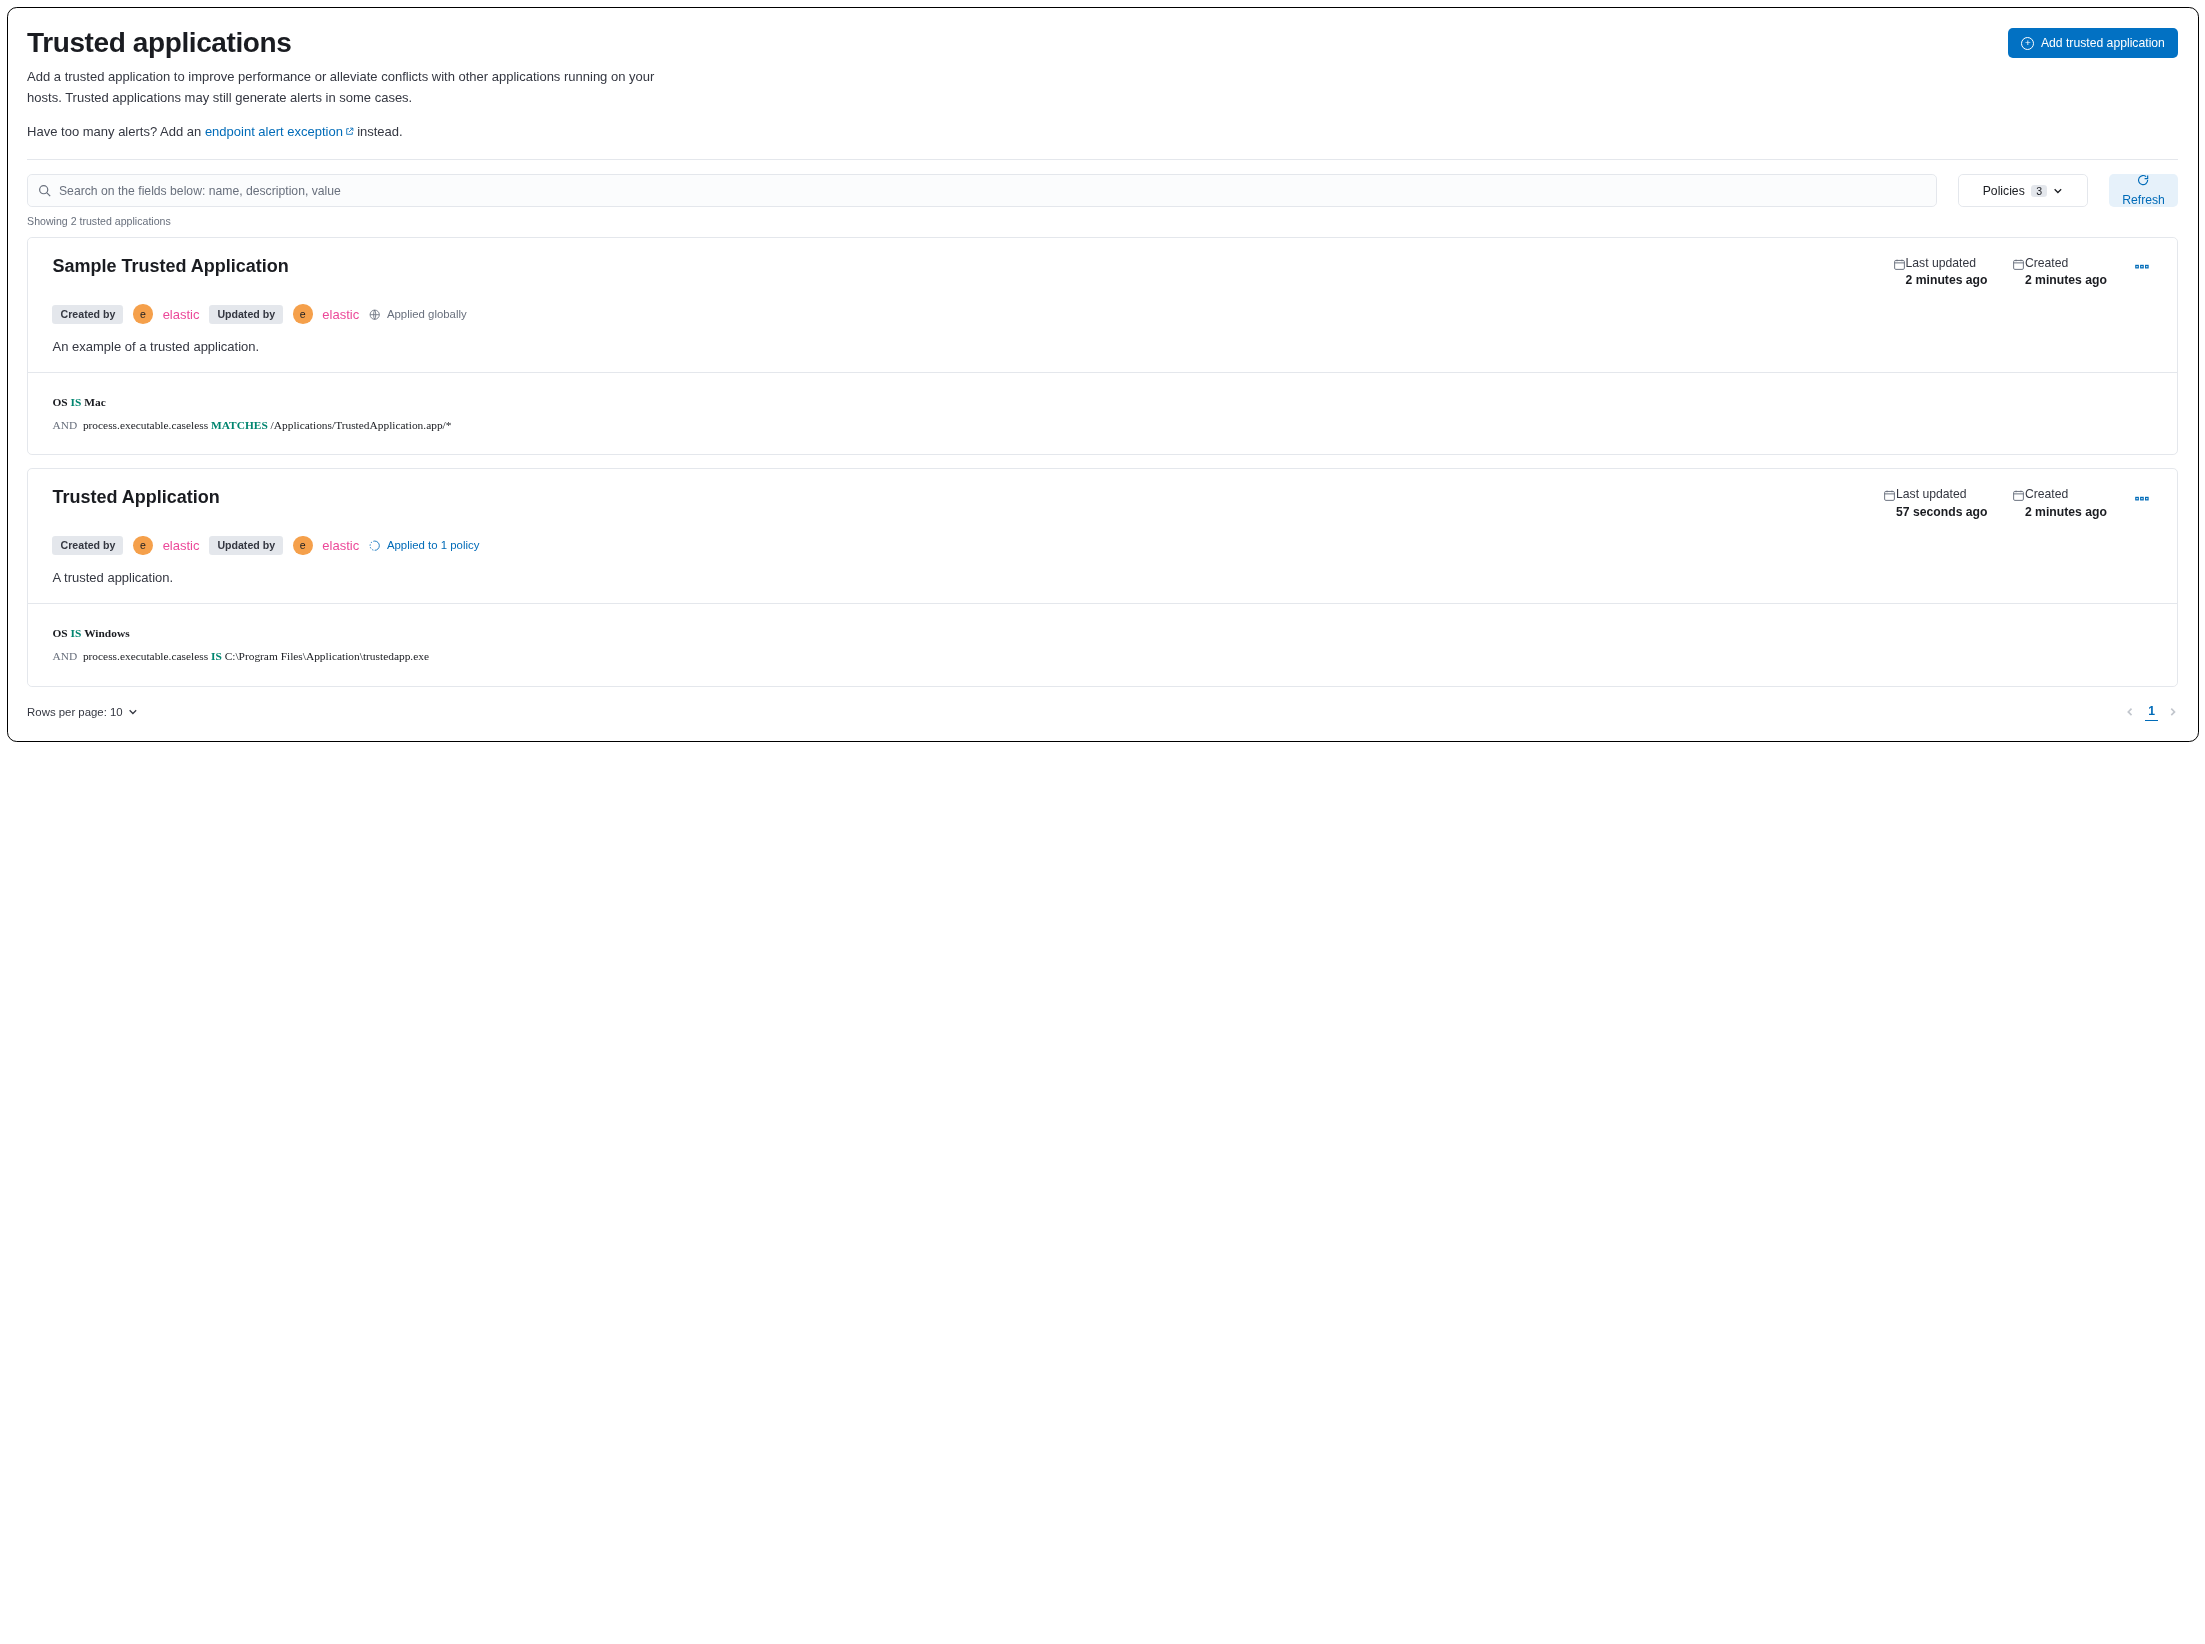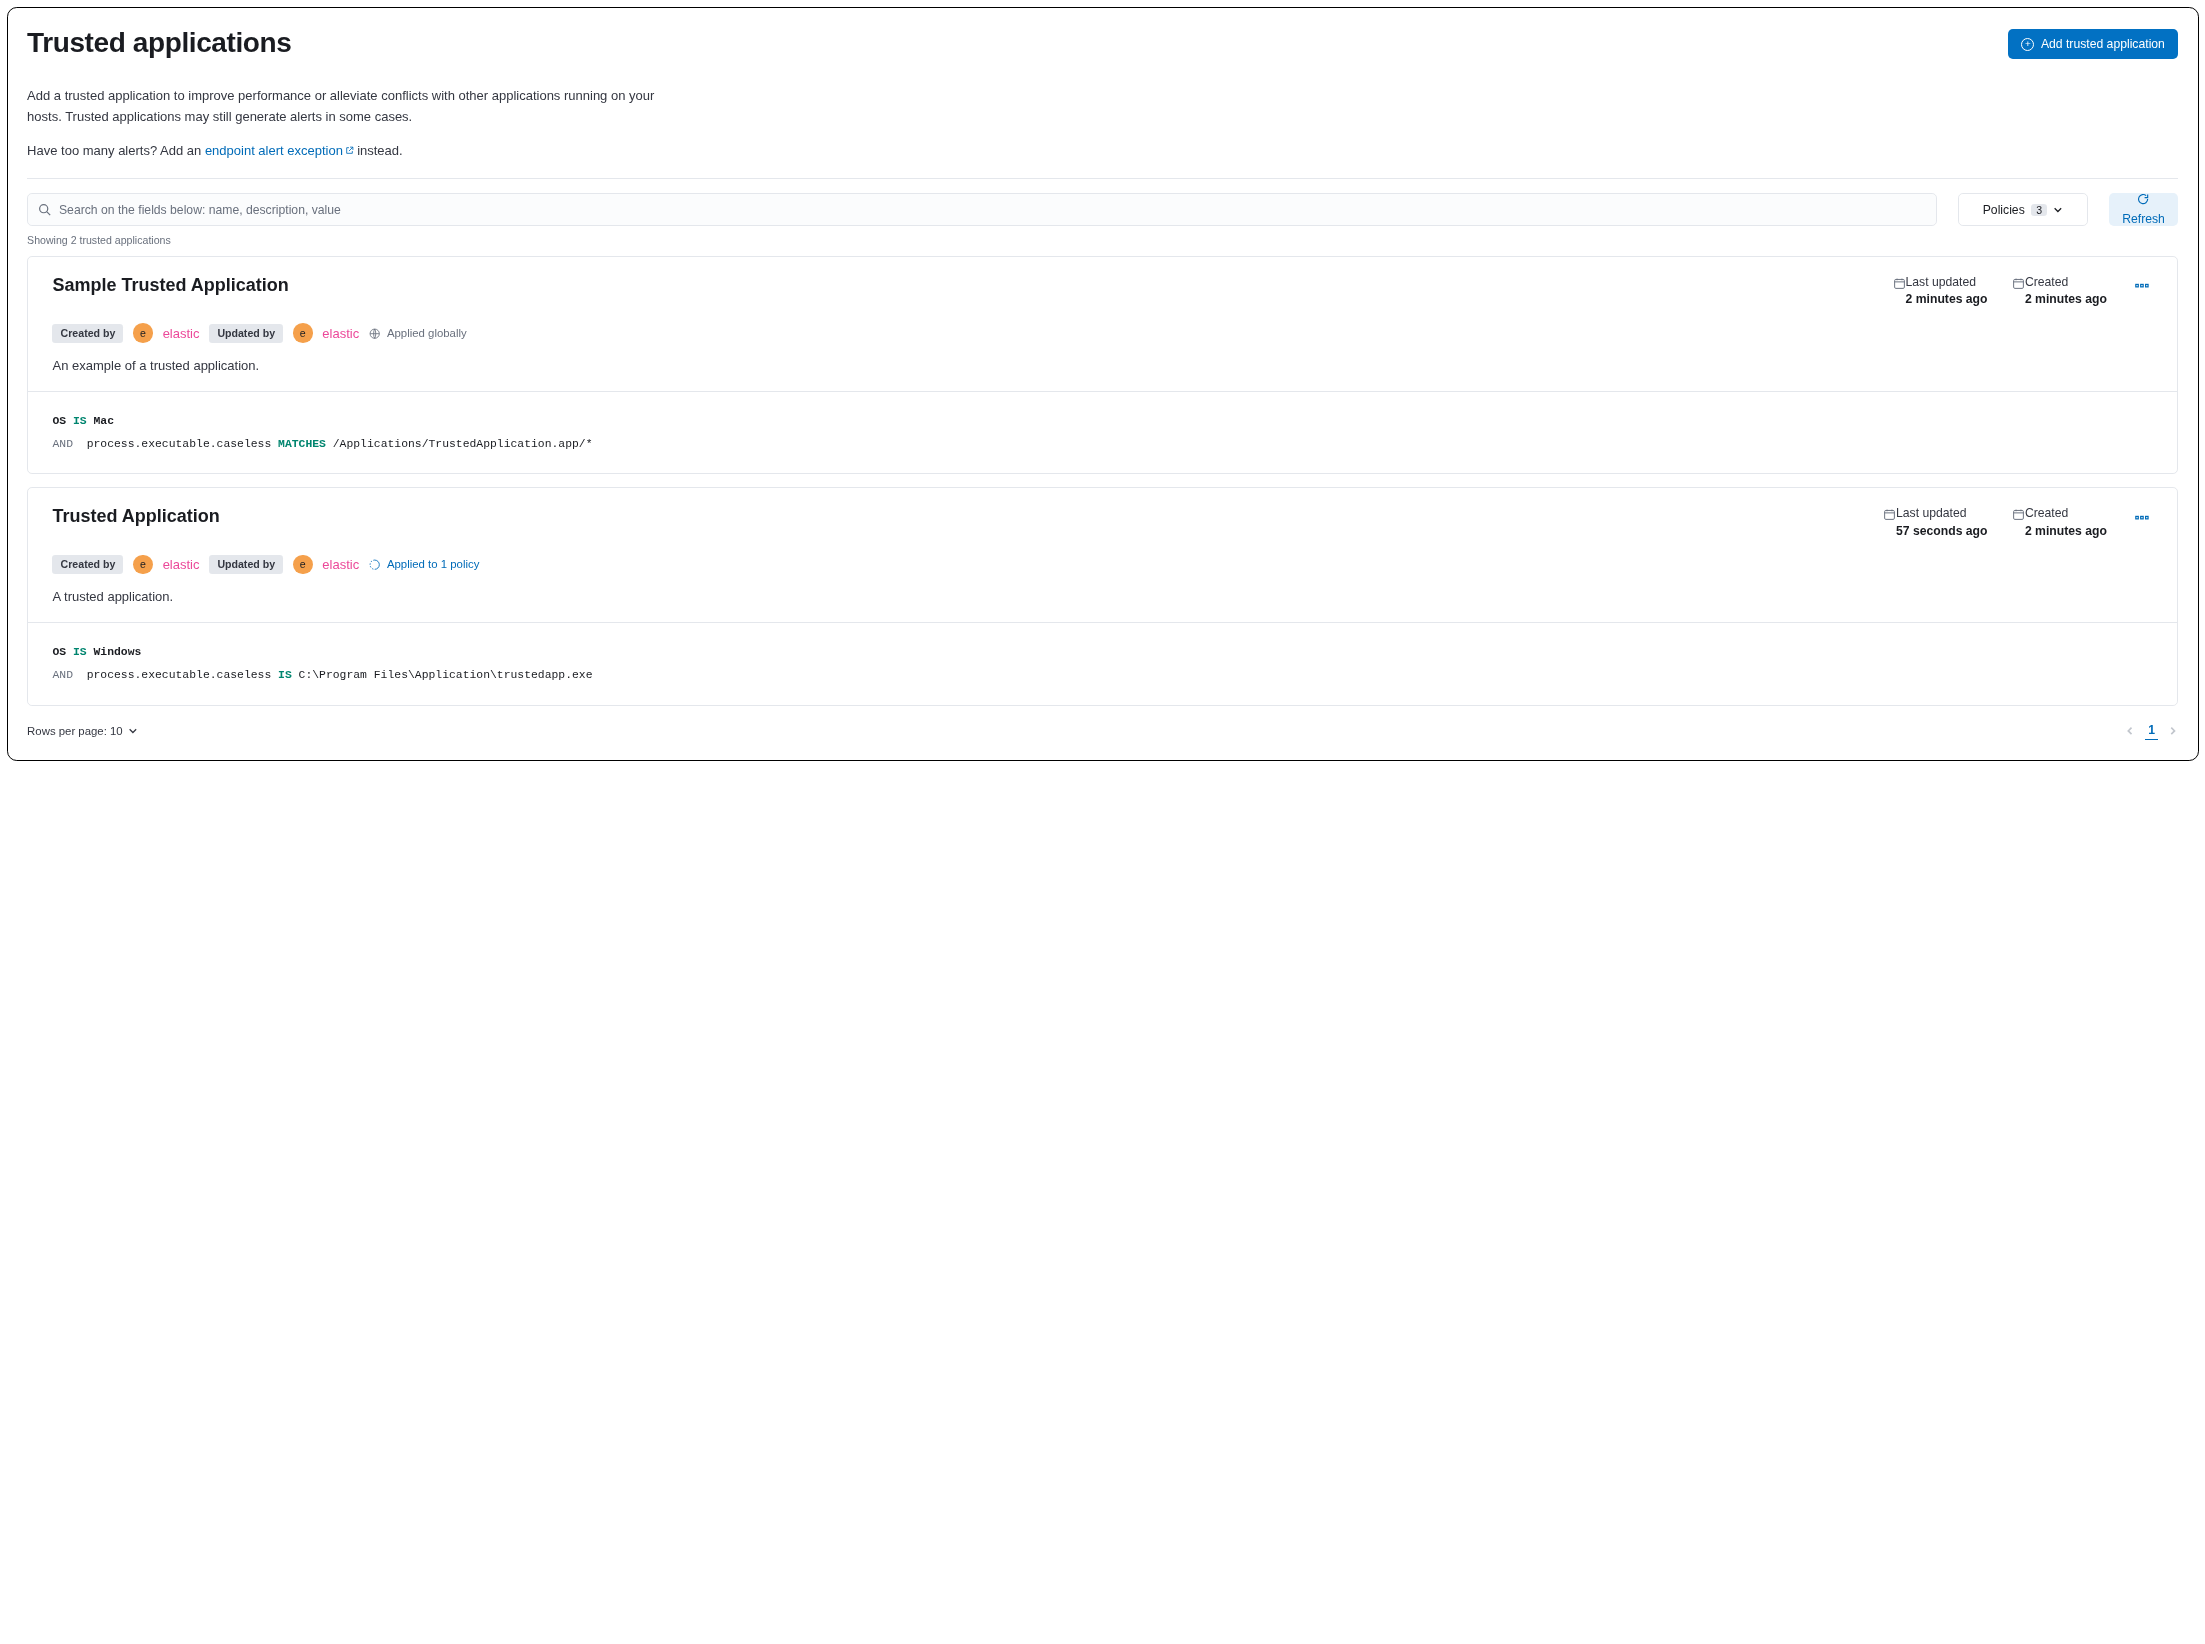--- a/index.html
+++ b/index.html
@@ -8,22 +8,22 @@
       background: #fff;
       color: #1a1c21;
       padding: 19.6px;
       border: 1.6px solid #000;
       border-radius: 9.8px;
       margin: 6.5px;
     }
     .header-row {
       display: flex;
       justify-content: space-between;
-      align-items: flex-end;
-      margin-bottom: 27px;
+      align-items: center;
+      margin-bottom: 8px;
     }
     .page-title {
       font-size: 28px;
       font-weight: 700;
       letter-spacing: -0.4px;
     }
     .btn-primary {
       background: #0271c3;
       color: #fff;
       border: none;
@@ -116,21 +116,21 @@
       display:inline-flex; align-items:center; justify-content:center;
       font-size:10.6px; color:#1a1c21; font-weight:500;
     }
     .user-name { font-size:13px; color:#ec4899; }
     .scope-group { display:inline-flex; align-items:center; gap:6.5px; font-size:11.4px; }
     .scope-global { color:#69707d; }
     .scope-policy { color:#006bb8; cursor:pointer; }
     .card-desc { font-size:13px; color:#343741; }
     .card-conditions {
       border-top:0.8px solid #e4e7ec; padding:18px 24.4px;
-      font-family: Liberation Mono, monospace;
+      font-family: Liberation Serif, serif;
       font-size:11.4px; line-height:2;
     }
     .cond-kw { font-weight:700; }
     .cond-op { color:#00856f; font-weight:700; }
     .cond-and { color:#69707d; }
     .footer-row {
       display:flex; justify-content:space-between; align-items:center;
       margin-top:16.3px;
     }
     .rows-per-page {

